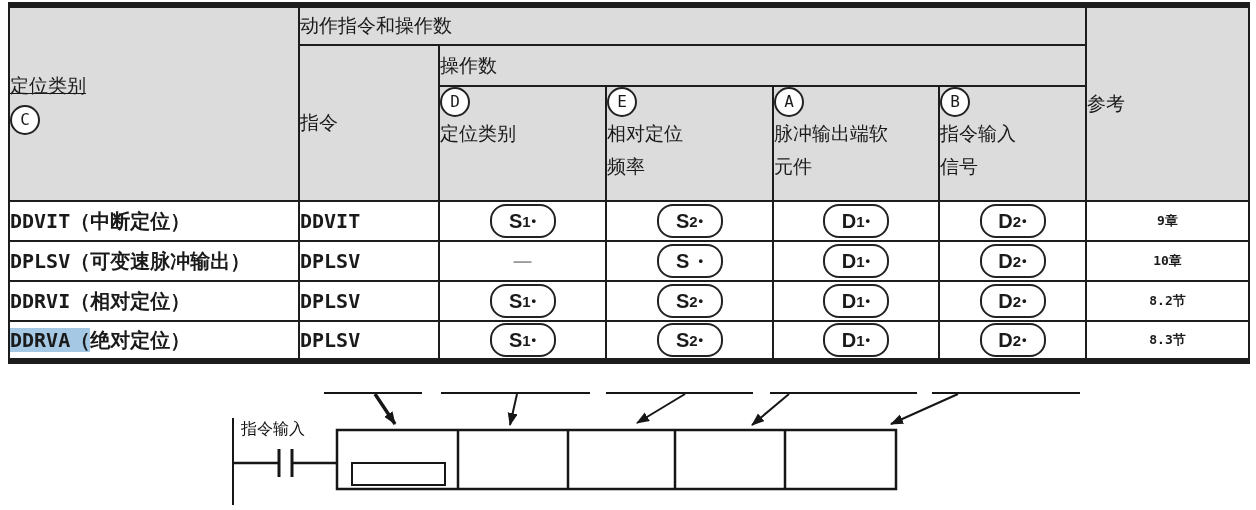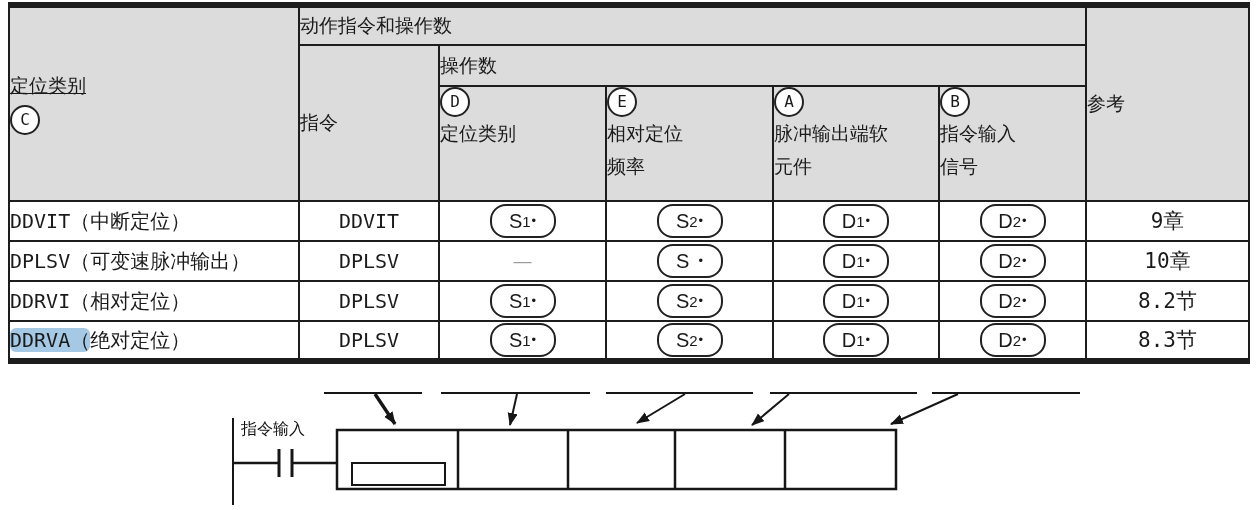--- a/index.html
+++ b/index.html
@@ -10,40 +10,40 @@
   
   .tbl{
     position:absolute;left:8px;top:2px;width:1240px;
     border-collapse:collapse;table-layout:fixed;
     border-left:2px solid var(--border);border-right:2px solid var(--border);
     border-top:6px solid var(--border);border-bottom:6px solid var(--border);
   }
   .tbl th,.tbl td{border:2px solid var(--border);padding:0;overflow:hidden;}
   .tbl thead th{background:var(--header-bg);font-weight:normal;font-size:19px;text-align:left;}
   tr.h-r1{height:40px;} tr.h-r2{height:41px;} tr.h-r3{height:115px;}
-  .tbl tbody tr{height:40px;}
+  .tbl tbody tr{height:40px;font-weight:bold;}
   .tbl tbody td{background:#fff;vertical-align:middle;}
   .c1th{vertical-align:middle;}
   .c1th .c1t{line-height:24px;text-decoration:underline;}
   .circ{
     display:inline-flex;align-items:center;justify-content:center;
     width:26px;height:26px;border:2px solid #222;border-radius:50%;
     background:#fff;font-family:"DejaVu Sans Mono",monospace;font-size:16px;line-height:1;
   }
   .c1th .circ{margin-top:7px;}
   .oph{vertical-align:top;padding-top:11px;}
   .oph .ophl{line-height:33px;font-size:19px;}
   .cat{
     text-align:left;padding-left:10px;
     font-family:"DejaVu Sans Mono","Liberation Sans",sans-serif;font-size:20px;
   }
-  .ins{text-align:center;font-family:"DejaVu Sans Mono","Liberation Sans",sans-serif;font-size:20px;margin-left:27px;}
-  .ref{text-align:center;font-family:"DejaVu Sans Mono","Liberation Sans",sans-serif;font-size:21px;}
+  .ins{font-family:"DejaVu Sans Mono","Liberation Sans",sans-serif;font-size:20px;margin-left:27px;}
+  .ref{text-align:center;font-family:"DejaVu Sans Mono","Liberation Sans",sans-serif;font-size:13px;}
   .opc{text-align:center;}
-  .hl{background:var(--hl);border-radius:6px;}
+  .hl{background:var(--hl);}
   .pill{
     display:inline-flex;align-items:center;justify-content:center;
     width:62px;height:30px;border:2px solid #222;border-radius:16px;background:#fff;
     vertical-align:middle;
   }
   .pL{font-size:20px;line-height:1;font-family:"Liberation Sans",sans-serif;}
   .pS{font-size:15px;line-height:1;min-width:8px;text-align:center;font-family:"Liberation Sans",sans-serif;}
   .pD{font-size:13px;line-height:1;margin-left:1px;transform:translateY(-1px);}
   .dash{color:var(--dash);font-size:18px;}
   

